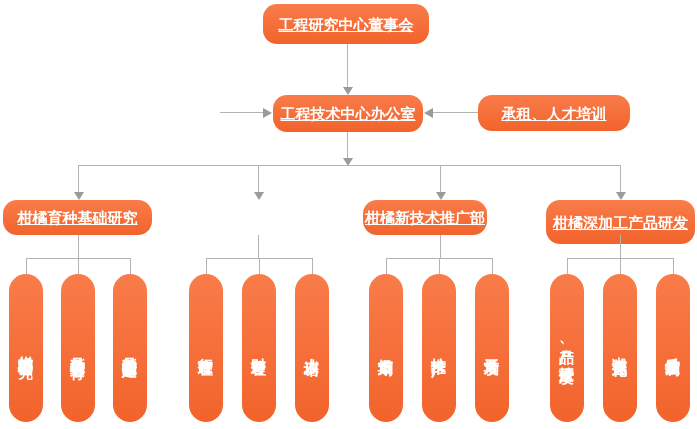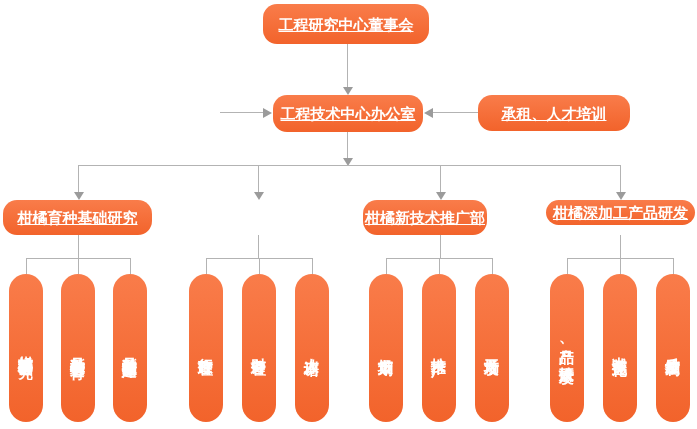--- a/index.html
+++ b/index.html
@@ -28,21 +28,21 @@
   .arr.right{border-top:5px solid transparent;border-bottom:5px solid transparent;border-left:9px solid var(--arrow-gray,#9B9B9B);}
   .arr.left{border-top:5px solid transparent;border-bottom:5px solid transparent;border-right:9px solid var(--arrow-gray,#9B9B9B);}
   
   #board{left:263px;top:4px;width:166px;height:40px;}
   #committee{left:69px;top:96px;width:151px;height:34px;}
   #office{left:273px;top:95px;width:150px;height:37px;}
   #partners{left:478px;top:95px;width:152px;height:36px;}
   #dept0{left:3px;top:200px;width:149px;height:35px;}
   #dept1{left:183px;top:200px;width:150px;height:35px;}
   #dept2{left:363px;top:200px;width:124px;height:35px;}
-  #dept3{left:546px;top:200px;width:149px;height:25px;}
+  #dept3{left:546px;top:200px;width:149px;height:44px;}
   
   #p00{left:9px;top:274px;}  #p01{left:61px;top:274px;}  #p02{left:113px;top:274px;}
   
   #p10{left:189px;top:274px;} #p11{left:242px;top:274px;} #p12{left:295px;top:274px;}
   
   #p20{left:369px;top:274px;} #p21{left:422px;top:274px;} #p22{left:475px;top:274px;}
   
   #p30{left:550px;top:274px;} #p31{left:603px;top:274px;} #p32{left:656px;top:274px;}
 </style>
 </head>

